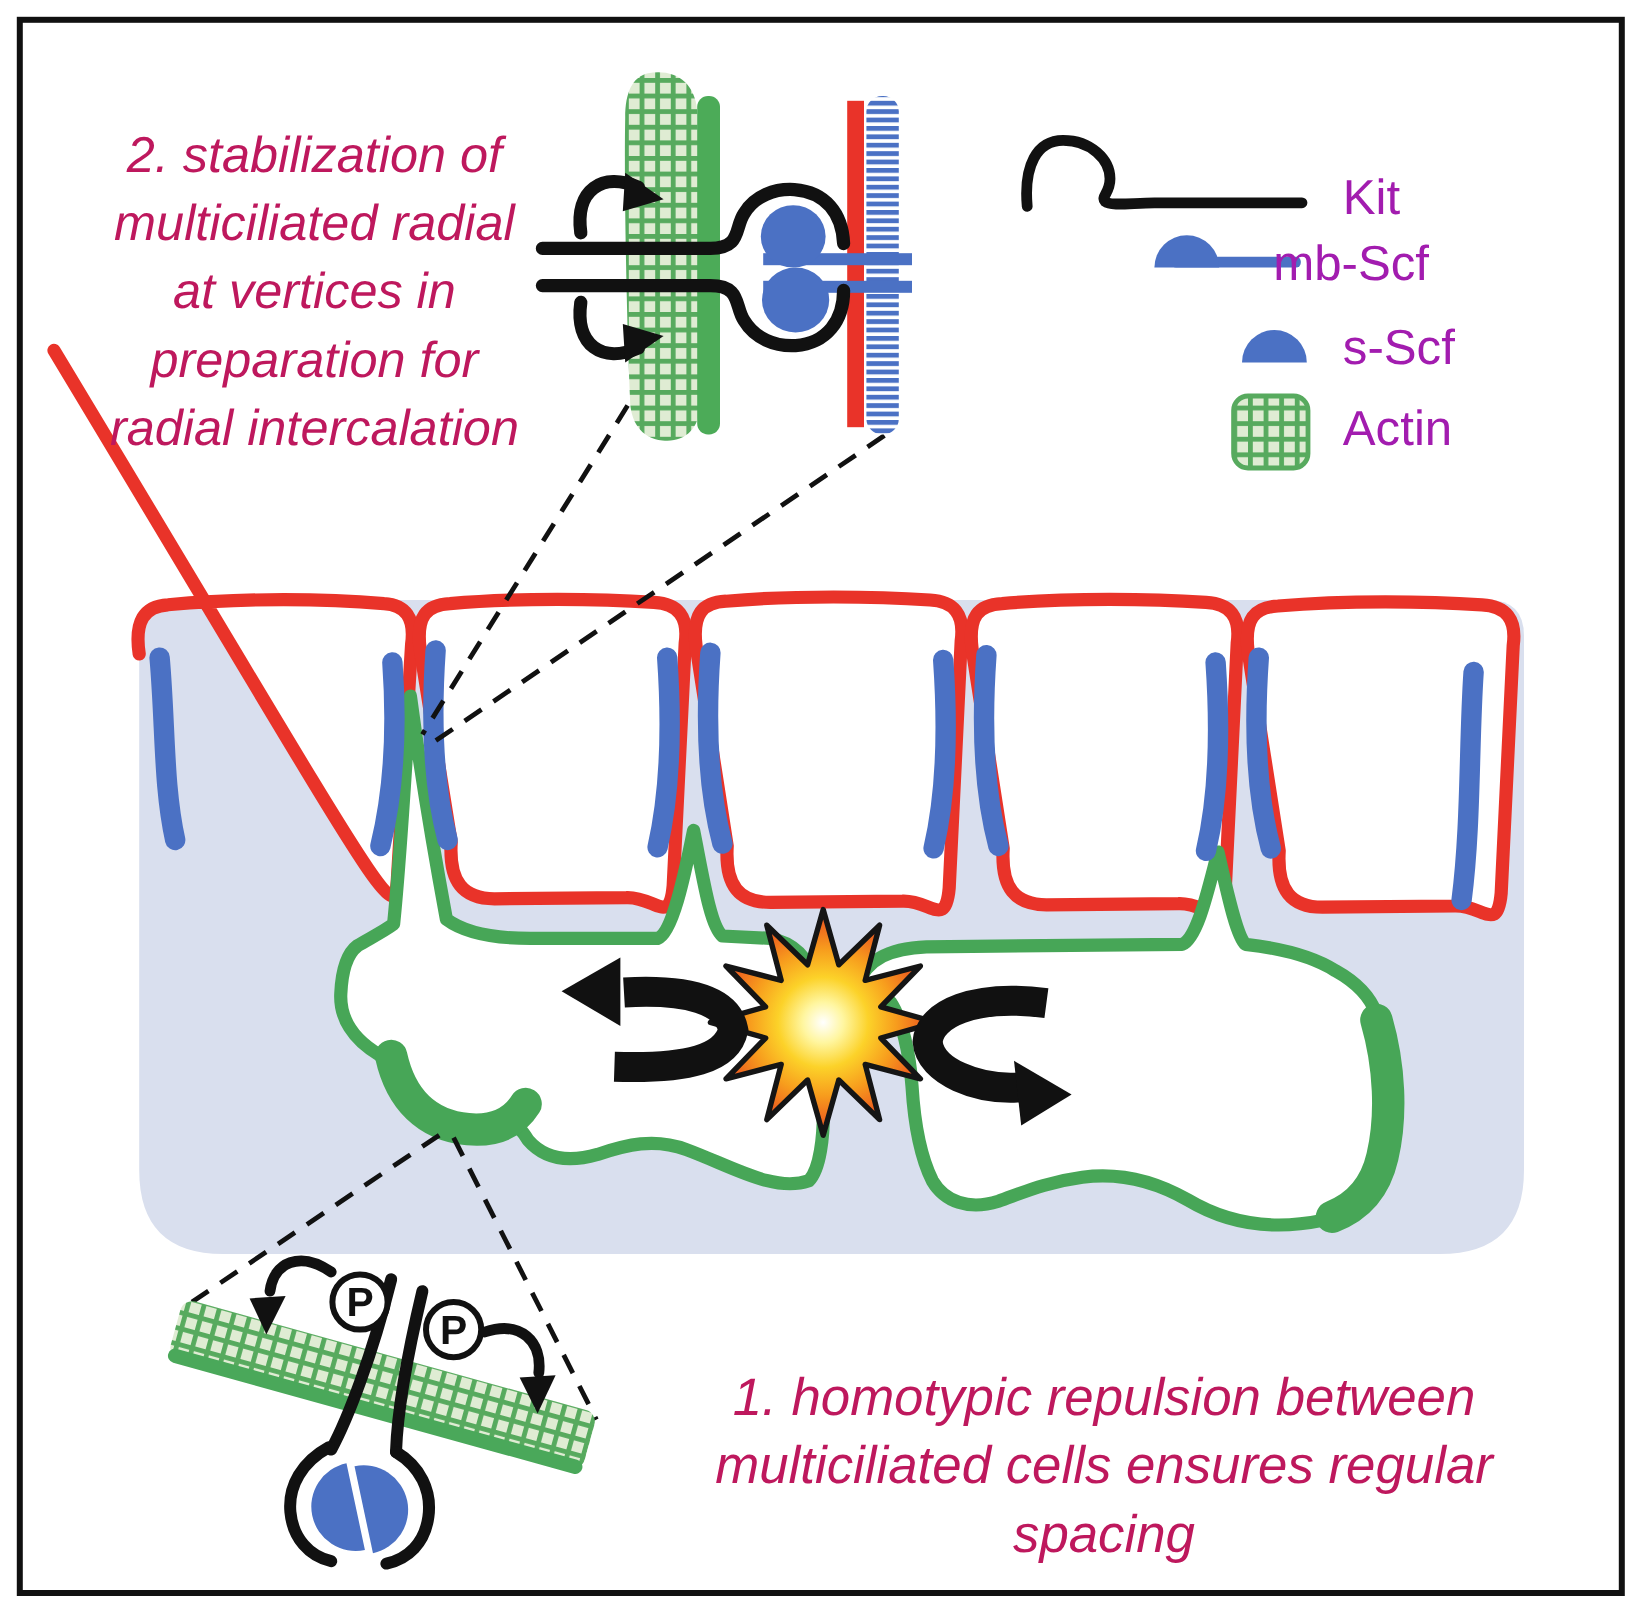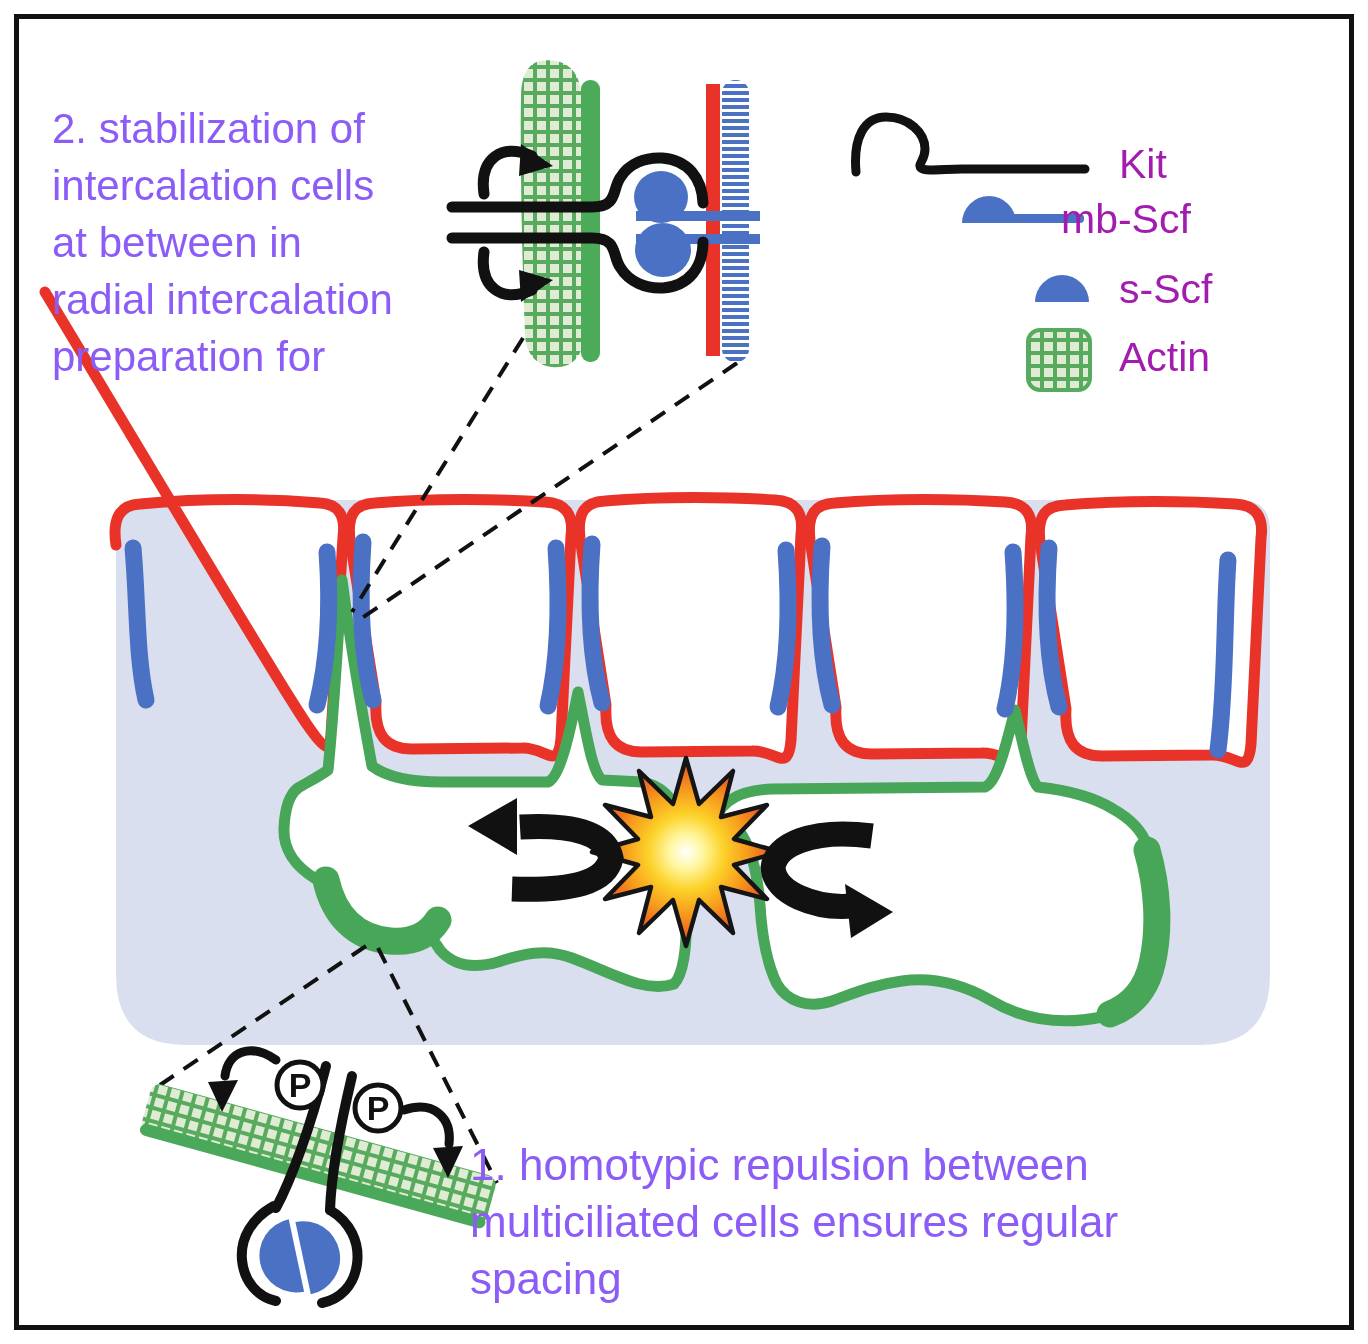--- a/index.html
+++ b/index.html
@@ -6,22 +6,22 @@
   .canvas{
     position:relative;width:1368px;height:1344px;background:#ffffff;
     font-family:"Liberation Sans", sans-serif;color:#1a1a1a;overflow:hidden;
   }
   .frame{
     position:absolute;left:14px;top:14px;right:14px;bottom:14px;
     border:5px solid #111;background:transparent;pointer-events:none;z-index:5;
   }
   svg.art{position:absolute;left:0;top:0;z-index:1;}
   .caption{
-    position:absolute;z-index:3;line-height:57px;
-    font-size:42px;letter-spacing:0px;color:#8b5cf6;
+    position:absolute;z-index:3;text-align:center;line-height:57px;
+    font-size:42px;letter-spacing:0px;color:#be185d;font-style:italic;
   }
   .caption-step2{left:52px;top:100px;width:420px;}
   .caption-step1{left:470px;top:1136px;width:900px;font-size:44px;}
   .legend-label{
     position:absolute;z-index:3;font-size:41px;color:#a21caf;white-space:nowrap;
   }
   .ll-kit   {left:1119px;top:141px;}
   .ll-mbscf {left:1061px;top:196px;}
   .ll-sscf  {left:1119px;top:266px;}
   .ll-actin {left:1119px;top:334px;}
@@ -193,24 +193,24 @@
         <rect x="976" y="214" width="108" height="9" rx="4"></rect>
         <path d="M 962,223 A 27,27 0 0 1 1016,223 Z"></path>
       </g>
       <path d="M 1035,302 A 27,27 0 0 1 1089,302 Z" fill="#4b71c4"></path>
       <rect x="1028" y="330" width="62" height="60" rx="12" fill="url(#xh)" stroke="#57aa5e" stroke-width="4"></rect>
     </g>
   </svg>
 
   <div class="caption caption-step2">
     <div>2. stabilization of</div>
-    <div>intercalation cells</div>
-    <div>at between in</div>
+    <div>multiciliated radial</div>
+    <div>at vertices in</div>
+    <div>preparation for</div>
     <div>radial intercalation</div>
-    <div>preparation for</div>
   </div>
 
   <div class="caption caption-step1">
     <div>1. homotypic repulsion between</div>
     <div>multiciliated cells ensures regular</div>
     <div>spacing</div>
   </div>
 
   <div class="legend-label ll-kit">Kit</div>
   <div class="legend-label ll-mbscf">mb-Scf</div>

